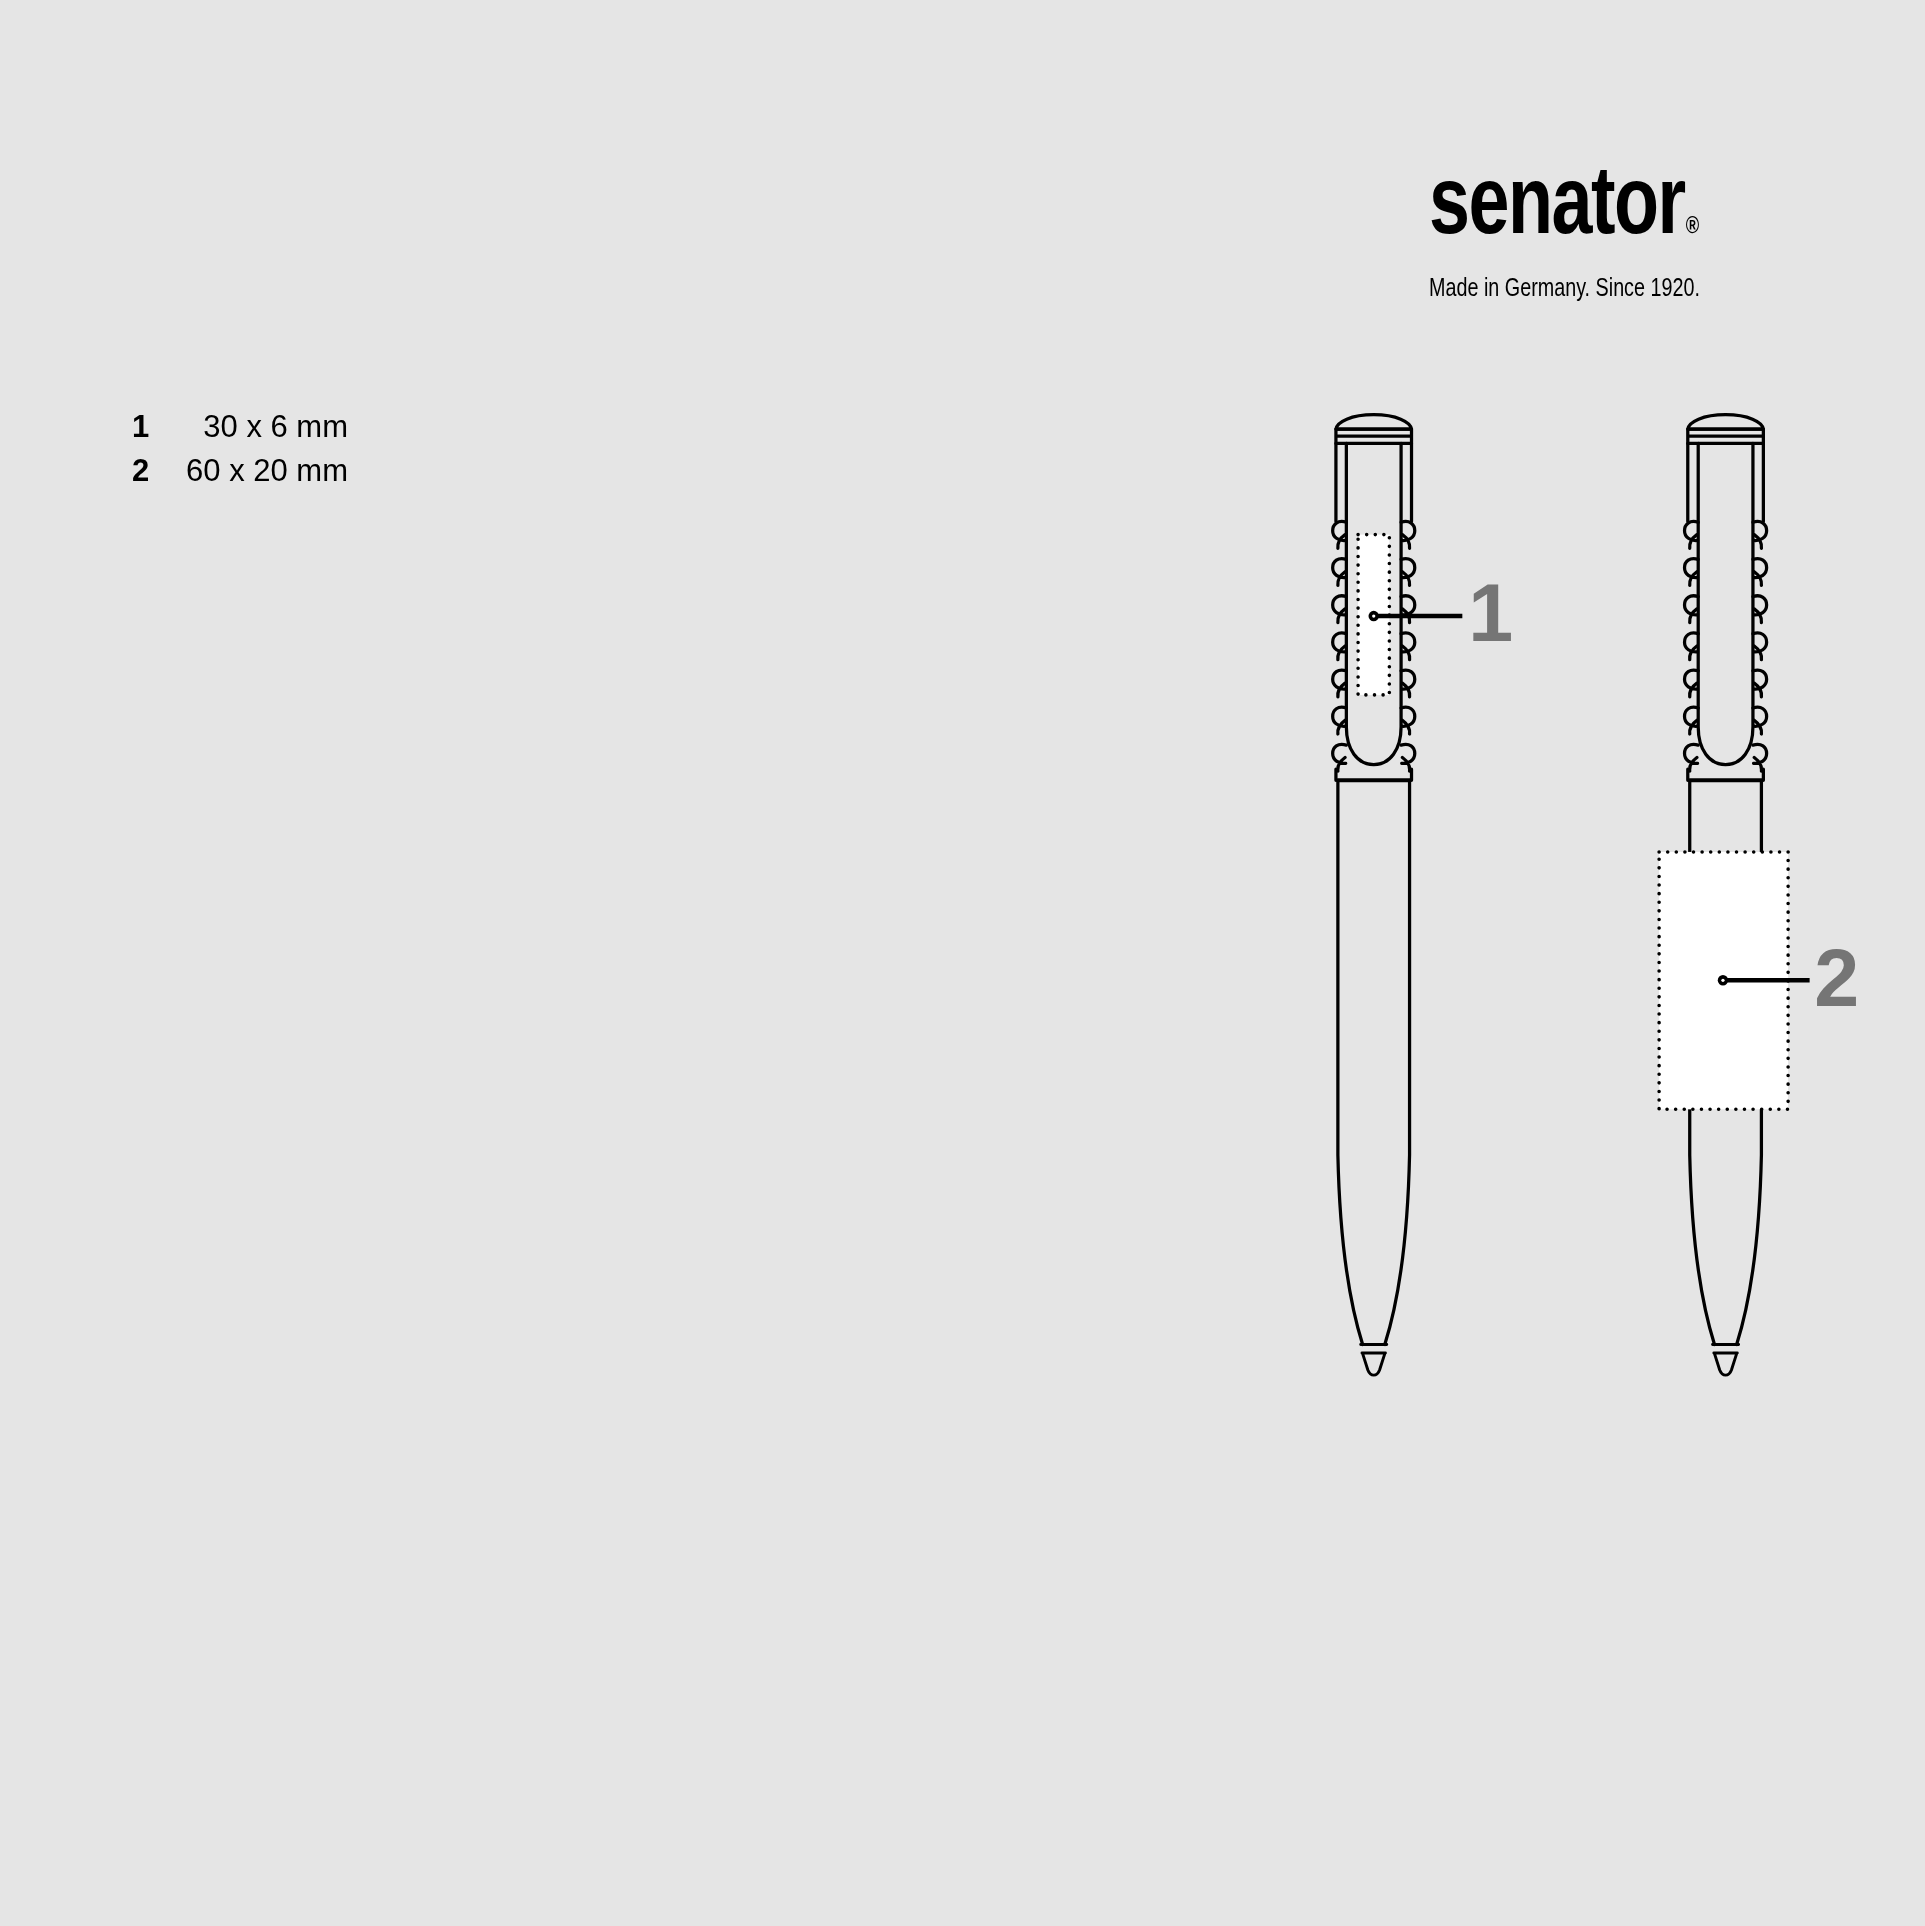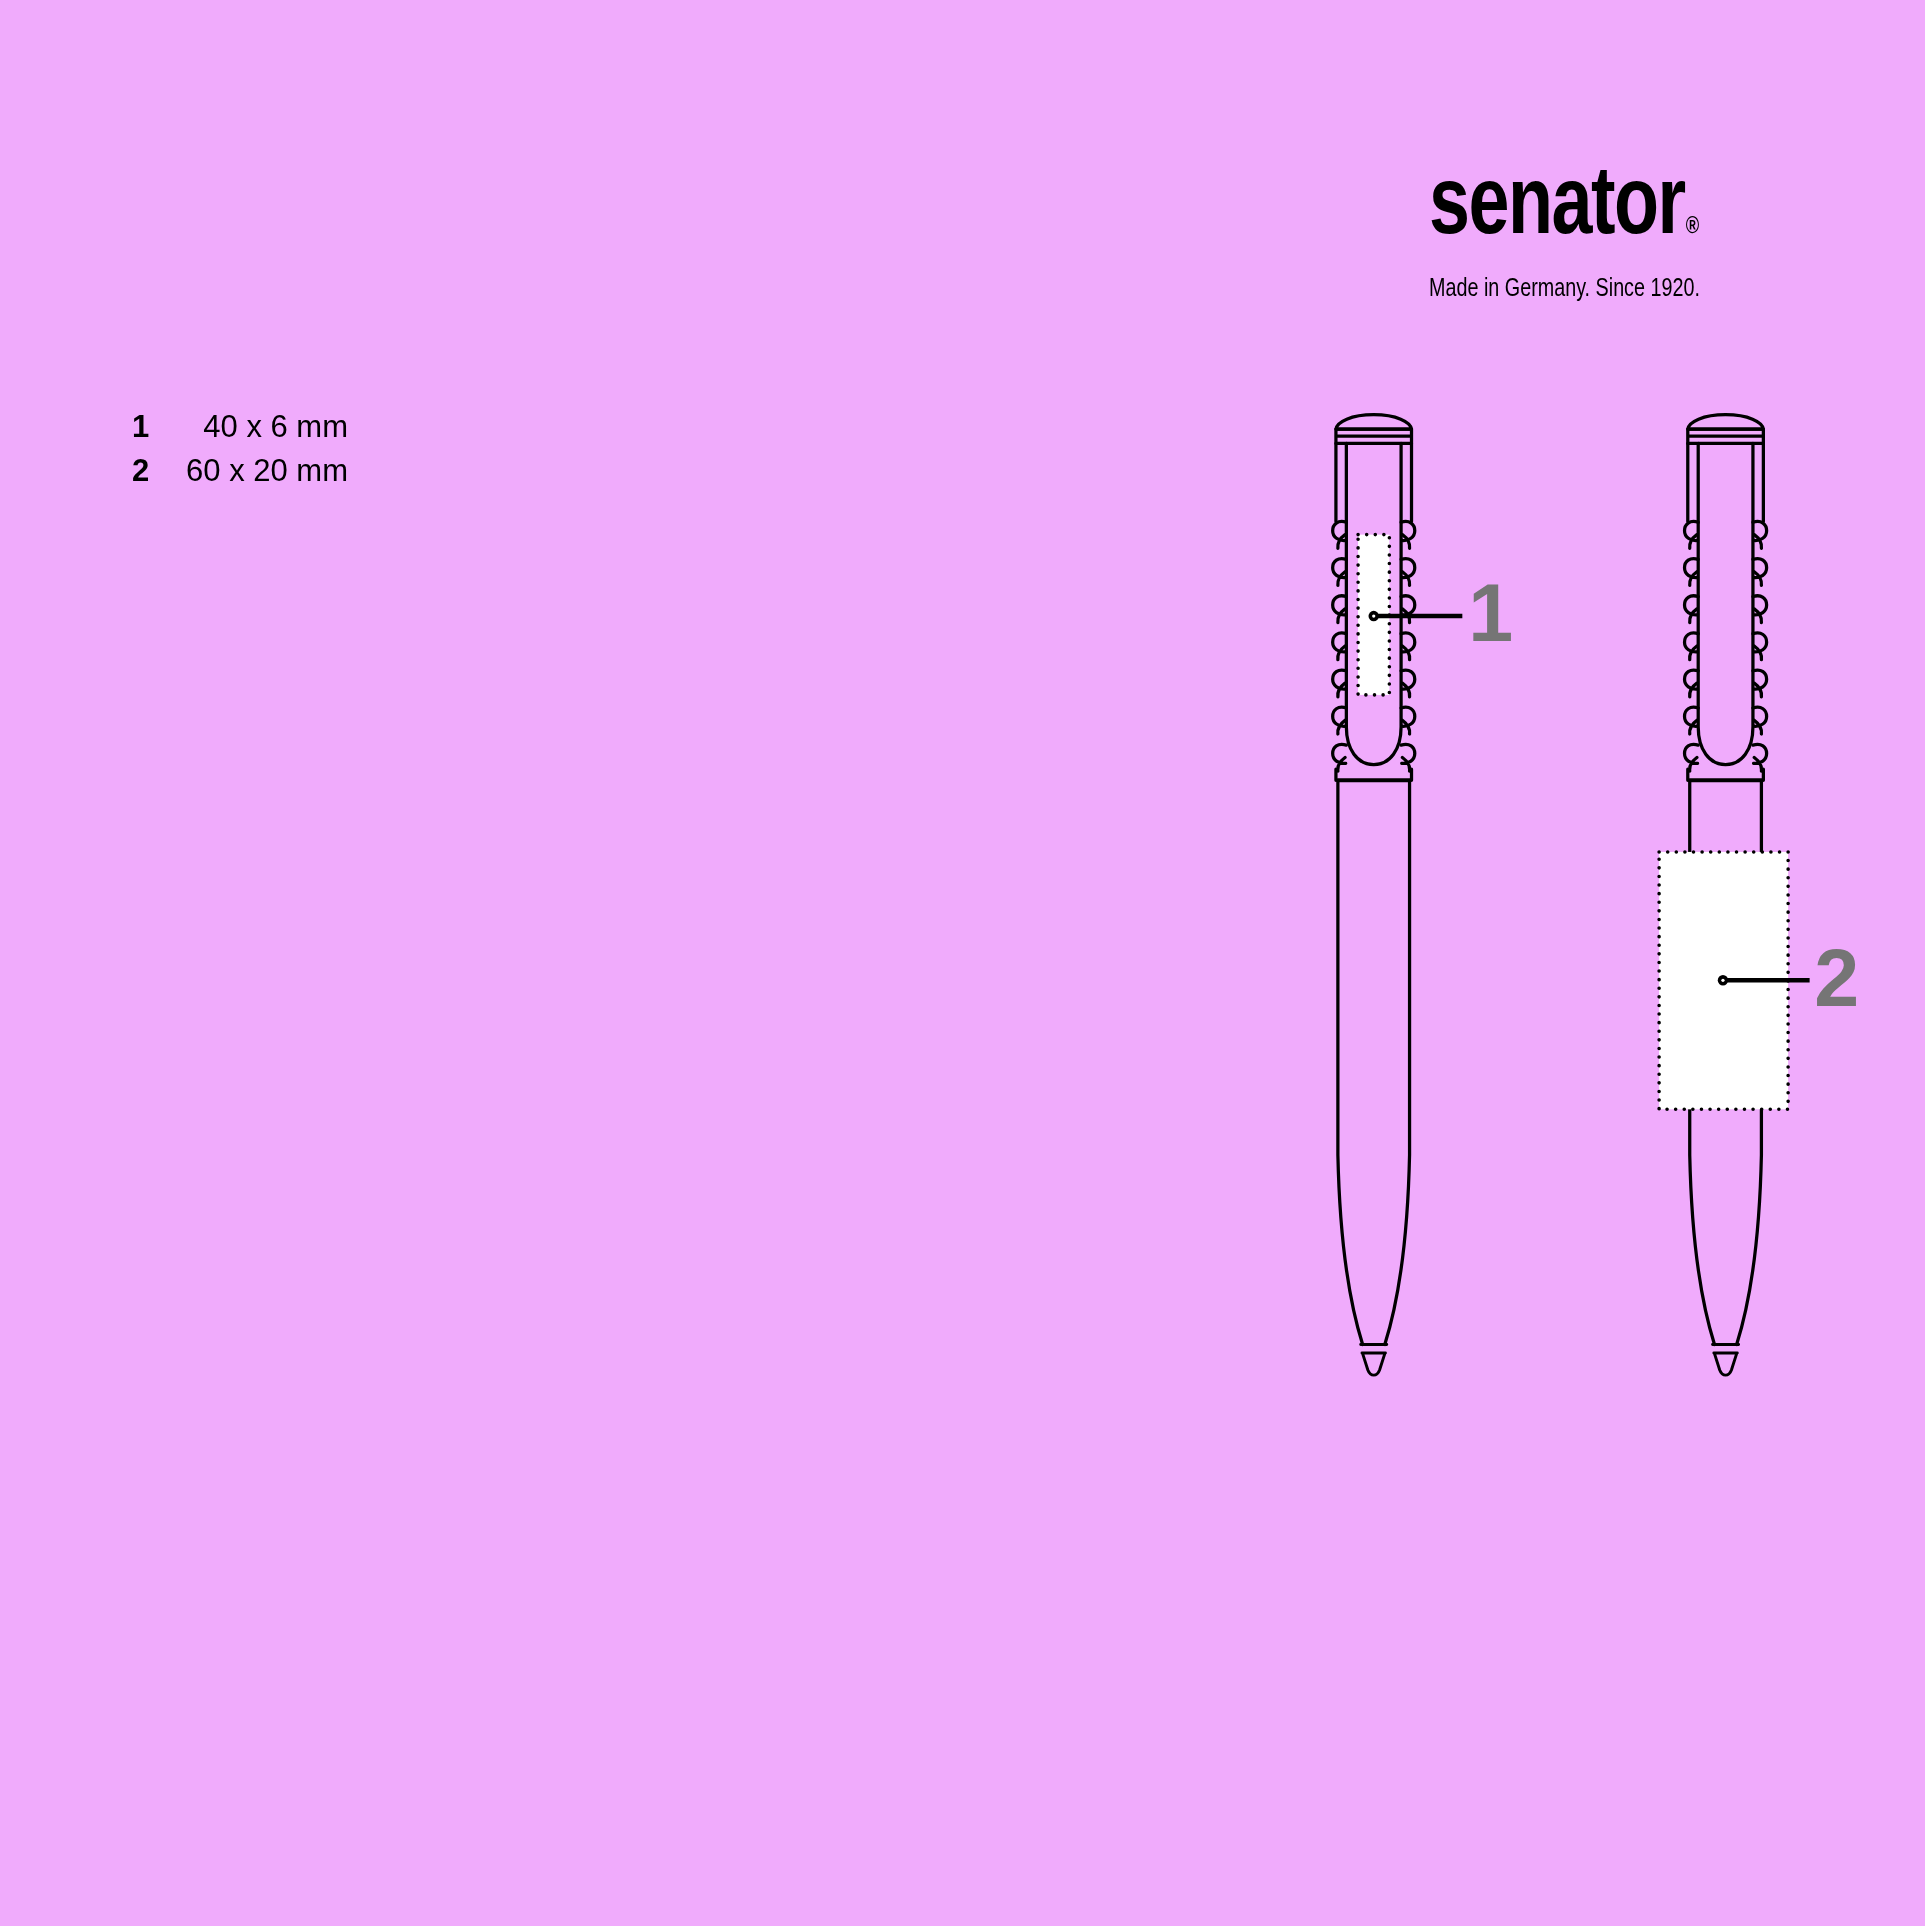--- a/index.html
+++ b/index.html
@@ -5,21 +5,21 @@
   html, body {
     margin: 0; padding: 0;
     width: 1925px; height: 1926px;
     background: #ffffff;
     font-family: "Liberation Sans", "DejaVu Sans", sans-serif;
     color: #000;
   }
   .canvas {
     position: absolute; left: 0; top: 0;
     width: 1925px; height: 1926px;
-    background: #f0abfc;
+    background: #e5e5e5;
     overflow: hidden;
   }
 
   
   .brand {
     position: absolute;
     left: 1429px; top: 160px;
     transform: scaleX(0.76);
     transform-origin: left top;
     white-space: nowrap;
@@ -94,21 +94,21 @@
   <header class="brand">
     <div class="logo-line">
       <span>senator</span><span class="reg">®</span>
     </div>
     <div class="tagline">Made in Germany. Since 1920.</div>
   </header>
 
   <section class="legend">
     <div class="legend-row">
       <span class="legend-idx">1</span>
-      <span class="legend-size">40 x 6 mm</span>
+      <span class="legend-size">30 x 6 mm</span>
     </div>
     <div class="legend-row">
       <span class="legend-idx">2</span>
       <span class="legend-size">60 x 20 mm</span>
     </div>
   </section>
 
   <svg class="figure-svg" viewBox="2000 600 950 1560" xmlns="http://www.w3.org/2000/svg">
     <defs>
 

